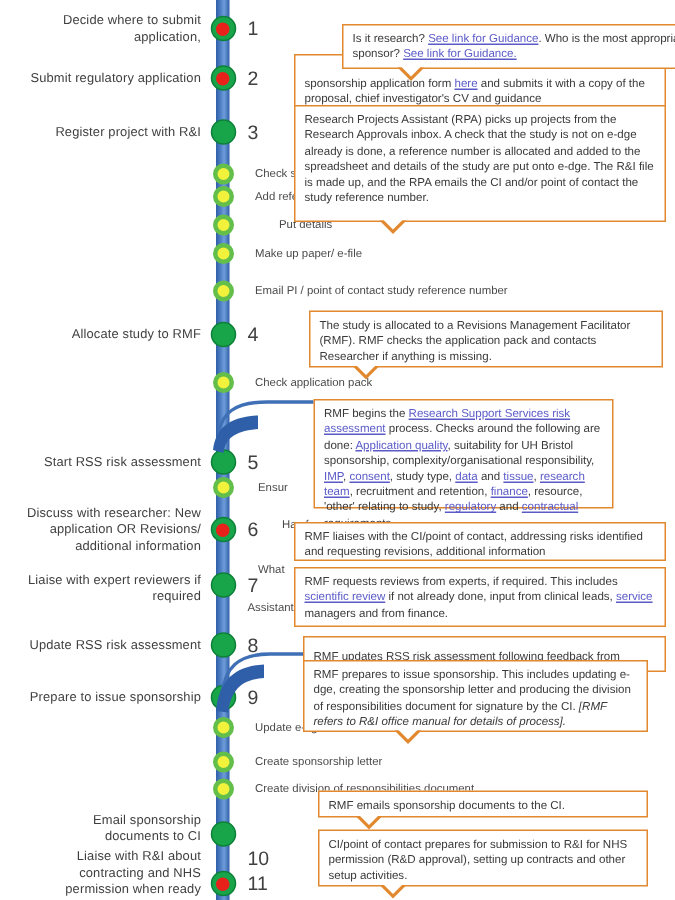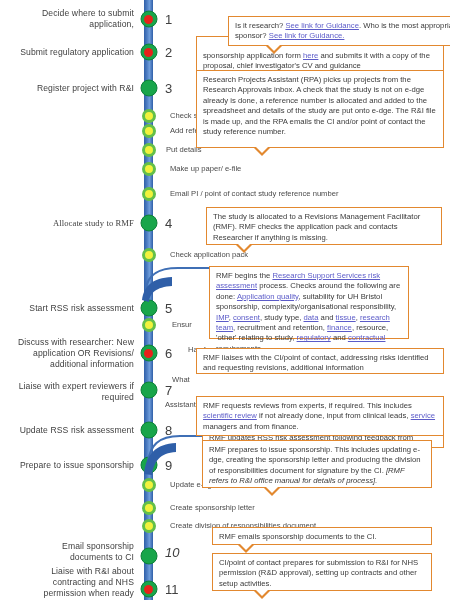--- a/index.html
+++ b/index.html
@@ -90,27 +90,27 @@
   <div class="lbl-left" style="left:14px;top:88px;width:120px;">Register project with R&amp;I</div>
 
   <div class="node minor n-lime" style="left:148.5px;top:116px;"></div>
   <div class="node minor n-lime" style="left:148.5px;top:131px;"></div>
   <div class="node minor n-lime" style="left:148.5px;top:150px;"></div>
   <div class="node minor n-lime" style="left:148.5px;top:169px;"></div>
   <div class="node minor n-lime" style="left:148.5px;top:194px;"></div>
 
   <div class="lbl-right" style="left:170px;top:116px;">Check study</div>
   <div class="lbl-right" style="left:170px;top:131px;">Add refer</div>
-  <div class="lbl-right" style="left:166px;top:150px;">Put details</div>
+  <div class="lbl-right" style="left:186px;top:150px;">Put details</div>
   <div class="lbl-right" style="left:170px;top:169px;">Make up paper/ e-file</div>
   <div class="lbl-right" style="left:170px;top:194px;">Email PI / point of contact study reference number</div>
 
   <div class="node major n-green" style="left:148.5px;top:223px;"></div>
   <div class="num" style="left:165px;top:223px;">4</div>
-  <div class="lbl-left" style="left:30px;top:223px;width:104px;font-family:Liberation Serif, serif;">Allocate study to RMF</div>
+  <div class="lbl-left" style="left:30px;top:223px;width:104px;">Allocate study to RMF</div>
 
   <div class="node minor n-lime" style="left:148.5px;top:255px;"></div>
   <div class="lbl-right" style="left:170px;top:255px;">Check application pack</div>
 
   <div class="node major n-green" style="left:148.5px;top:308px;"></div>
   <div class="num" style="left:165px;top:308px;">5</div>
   <div class="lbl-left" style="left:26px;top:308px;width:108px;">Start RSS risk assessment</div>
 
   <div class="node minor n-lime" style="left:148.5px;top:325px;"></div>
   <div class="lbl-right" style="left:172px;top:325px;">Ensur</div>
@@ -136,21 +136,21 @@
   <div class="lbl-left" style="left:10px;top:465px;width:124px;">Prepare to issue sponsorship</div>
 
   <div class="node minor n-lime" style="left:148.5px;top:485px;"></div>
   <div class="lbl-right" style="left:170px;top:485px;">Update e-dg</div>
   <div class="node minor n-lime" style="left:148.5px;top:508px;"></div>
   <div class="lbl-right" style="left:170px;top:508px;">Create sponsorship letter</div>
   <div class="node minor n-lime" style="left:148.5px;top:526px;"></div>
   <div class="lbl-right" style="left:170px;top:526px;">Create division of responsibilities document</div>
 
   <div class="node major n-green" style="left:148.5px;top:556px;"></div>
-  <div class="num" style="left:165px;top:552px;font-style:italic;">10</div>
+  <div class="num" style="left:165px;top:572px;">10</div>
   <div class="lbl-left" style="left:28px;top:552px;width:106px;">Email sponsorship documents to CI</div>
 
   <div class="node major n-red" style="left:148.5px;top:589px;"></div>
   <div class="num" style="left:165px;top:589px;">11</div>
   <div class="lbl-left" style="left:22px;top:582px;width:112px;">Liaise with R&amp;I about contracting and NHS permission when ready</div>
 
   <svg class="arrow" style="left:138px;top:262px;" width="110" height="50" viewBox="0 0 110 50">
     <path d="M108,6 L40,6 C18,6 10,14 8,26" fill="none" stroke="#3f6fb5" stroke-width="2.2"></path>
     <path d="M4,38 C6,24 14,16 34,15 L34,24 C18,25 12,31 11,40 Z" fill="#2f5fa8"></path>
   </svg>
@@ -181,21 +181,21 @@
   </div>
 
   <div class="callout" style="left:209px;top:266px;width:200px;height:73px;z-index:5;">
     <span><span>RMF begins the </span><span class="lnk">Research Support Services risk assessment</span><span> process.  Checks around the following are done: </span><span class="lnk">Application quality</span><span>, suitability for UH Bristol sponsorship, complexity/organisational responsibility, </span><span class="lnk">IMP</span><span>, </span><span class="lnk">consent</span><span>, study type, </span><span class="lnk">data</span><span> and </span><span class="lnk">tissue</span><span>, </span><span class="lnk">research team</span><span>, recruitment and retention, </span><span class="lnk">finance</span><span>, resource, 'other' relating to study, </span><span class="lnk">regulatory</span><span> and </span><span class="lnk">contractual</span><span> requirements.</span></span>
   </div>
 
   <div class="callout" style="left:196px;top:348px;width:248px;height:26px;z-index:6;">
     <span><span>RMF liaises with the CI/point of contact, addressing risks identified and requesting revisions, additional information</span></span>
   </div>
 
-  <div class="callout" style="left:196px;top:378px;width:248px;height:40px;z-index:6;margin-top:18px;">
+  <div class="callout" style="left:196px;top:378px;width:248px;height:40px;z-index:6;">
     <span><span>RMF requests reviews from experts, if required.  This includes </span><span class="lnk">scientific review</span><span> if not already done, input from clinical leads, </span><span class="lnk">service</span><span> managers and from finance.</span></span>
   </div>
 
   <div class="callout" style="left:202px;top:424px;width:242px;height:24px;z-index:5;">
     <span style="position:relative;top:4px;"><span>RMF updates RSS risk assessment following feedback from</span></span>
   </div>
 
   <div class="callout" style="left:202px;top:440px;width:230px;height:48px;z-index:7;">
     <span><span>RMF prepares to issue sponsorship.  This includes updating e-dge, creating the sponsorship letter and producing the division of responsibilities document for signature by the CI. </span><span style="font-style: italic;">[RMF refers to  R&amp;I office manual for details of process].</span></span>
     <div class="tail" style="left:60px;bottom:-9px;"></div>

